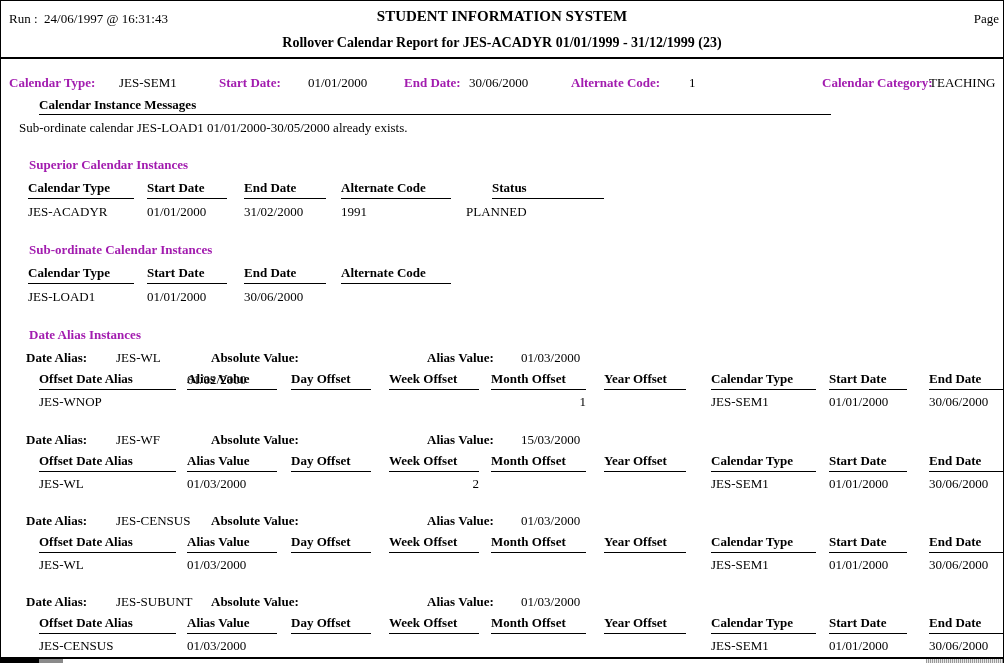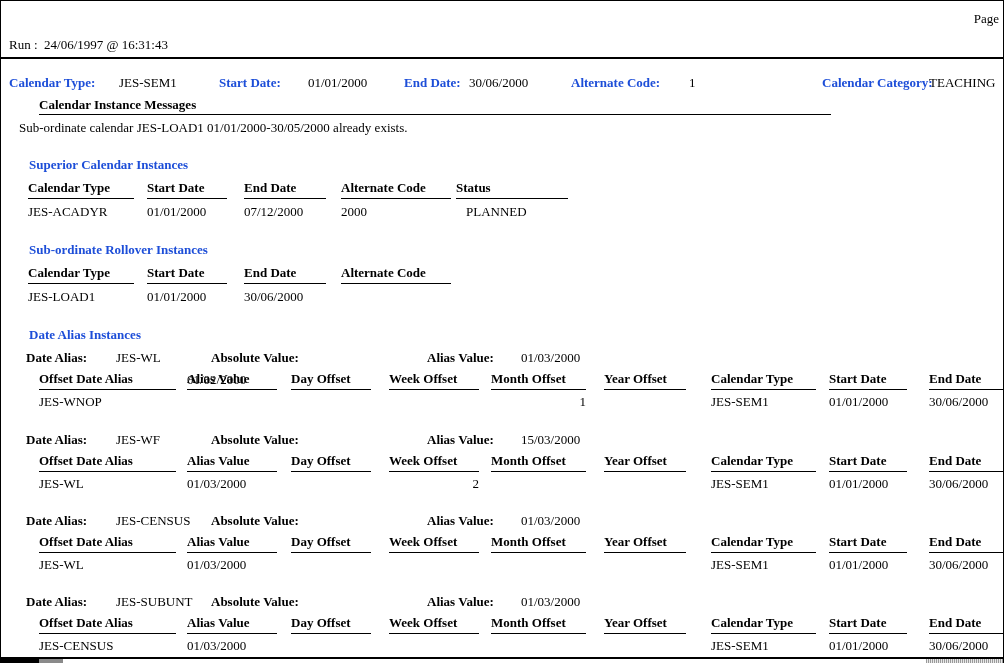--- a/index.html
+++ b/index.html
@@ -11,21 +11,21 @@
     border-top:1px solid #000;
     border-left:1px solid #000;
     border-right:1px solid #000;
     font-family:"Liberation Serif","DejaVu Serif",serif;
     color:#000;
     overflow:hidden;
   }
   .abs { position:absolute; white-space:nowrap; }
   .t  { font-size:13px; line-height:15px; }
   .b  { font-weight:bold; }
-  .navy { color:#1d4ed8; }
+  .navy { color:#a21caf; }
   .center { left:0; width:100%; text-align:center; }
   .title { font-size:15px; }
   .subtitle { font-size:14px; }
   .rule { position:absolute; background:#000; }
   .hcell {
     position:absolute;
     font-size:13px; line-height:15px;
     font-weight:bold;
     border-bottom:1px solid #000;
     padding-bottom:3px;
@@ -36,24 +36,26 @@
   .stipple {
     background-image:
       repeating-linear-gradient(90deg,#9a9a9a 0 1px,#e8e8e8 1px 2px);
   }
 </style>
 </head>
 <body>
 
 <div class="page">
 
-  <div class="abs t" style="left:8px; top:10px;margin-top:26px;">
+  <div class="abs t" style="left:8px; top:10px;">
     <span>Run :</span>&nbsp;&nbsp;<span>24/06/1997 @ 16:31:43</span>
   </div>
+  <div class="abs center b title" style="top:7px;">STUDENT INFORMATION SYSTEM</div>
   <div class="abs t" style="right:4px; top:10px;">Page</div>
+  <div class="abs center b subtitle" style="top:34px;">Rollover Calendar Report for JES-ACADYR 01/01/1999 - 31/12/1999 (23)</div>
   <div class="rule" style="left:0; top:56px; width:1004px; height:2px;"></div>
 
   <div>
     <span class="abs t b navy" style="left:8px;   top:74px;">Calendar Type:</span>
     <span class="abs t" style="left:118px; top:74px;">JES-SEM1</span>
     <span class="abs t b navy" style="left:218px; top:74px;">Start Date:</span>
     <span class="abs t" style="left:307px; top:74px;">01/01/2000</span>
     <span class="abs t b navy" style="left:403px; top:74px;">End Date:</span>
     <span class="abs t" style="left:468px; top:74px;">30/06/2000</span>
     <span class="abs t b navy" style="left:570px; top:74px;font-family:Liberation Serif, serif;">Alternate Code:</span>
@@ -67,32 +69,32 @@
     <div class="rule" style="left:38px; top:113px; width:792px; height:1px;"></div>
     <span class="abs t" style="left:18px; top:119px;">Sub-ordinate calendar JES-LOAD1 01/01/2000-30/05/2000 already exists.</span>
   </div>
 
   <div>
     <span class="abs t b navy" style="left:28px; top:156px;">Superior Calendar Instances</span>
     <span class="hcell" style="left:27px;  top:179px; width:106px;">Calendar Type</span>
     <span class="hcell" style="left:146px; top:179px; width:80px;">Start Date</span>
     <span class="hcell" style="left:243px; top:179px; width:82px;">End Date</span>
     <span class="hcell" style="left:340px; top:179px; width:110px;">Alternate Code</span>
-    <span class="hcell" style="left:455px; top:179px; width:112px;">Status</span>
+    <span class="hcell" style="left:491px; top:179px; width:112px;">Status</span>
     <div>
       <span class="abs t" style="left:27px;  top:203px;">JES-ACADYR</span>
       <span class="abs t" style="left:146px; top:203px;">01/01/2000</span>
-      <span class="abs t" style="left:243px; top:203px;">07/12/2000</span>
-      <span class="abs t" style="left:340px; top:203px;">2000</span>
+      <span class="abs t" style="left:243px; top:203px;">31/02/2000</span>
+      <span class="abs t" style="left:340px; top:203px;">1991</span>
       <span class="abs t" style="left:465px; top:203px;">PLANNED</span>
     </div>
   </div>
 
   <div>
-    <span class="abs t b navy" style="left:28px; top:241px;">Sub-ordinate Rollover Instances</span>
+    <span class="abs t b navy" style="left:28px; top:241px;">Sub-ordinate Calendar Instances</span>
     <span class="hcell" style="left:27px;  top:264px; width:106px;">Calendar Type</span>
     <span class="hcell" style="left:146px; top:264px; width:80px;">Start Date</span>
     <span class="hcell" style="left:243px; top:264px; width:82px;">End Date</span>
     <span class="hcell" style="left:340px; top:264px; width:110px;">Alternate Code</span>
     <div>
       <span class="abs t" style="left:27px;  top:288px;">JES-LOAD1</span>
       <span class="abs t" style="left:146px; top:288px;">01/01/2000</span>
       <span class="abs t" style="left:243px; top:288px;">30/06/2000</span>
       <span class="abs t" style="left:340px; top:288px;"></span>
     </div>

